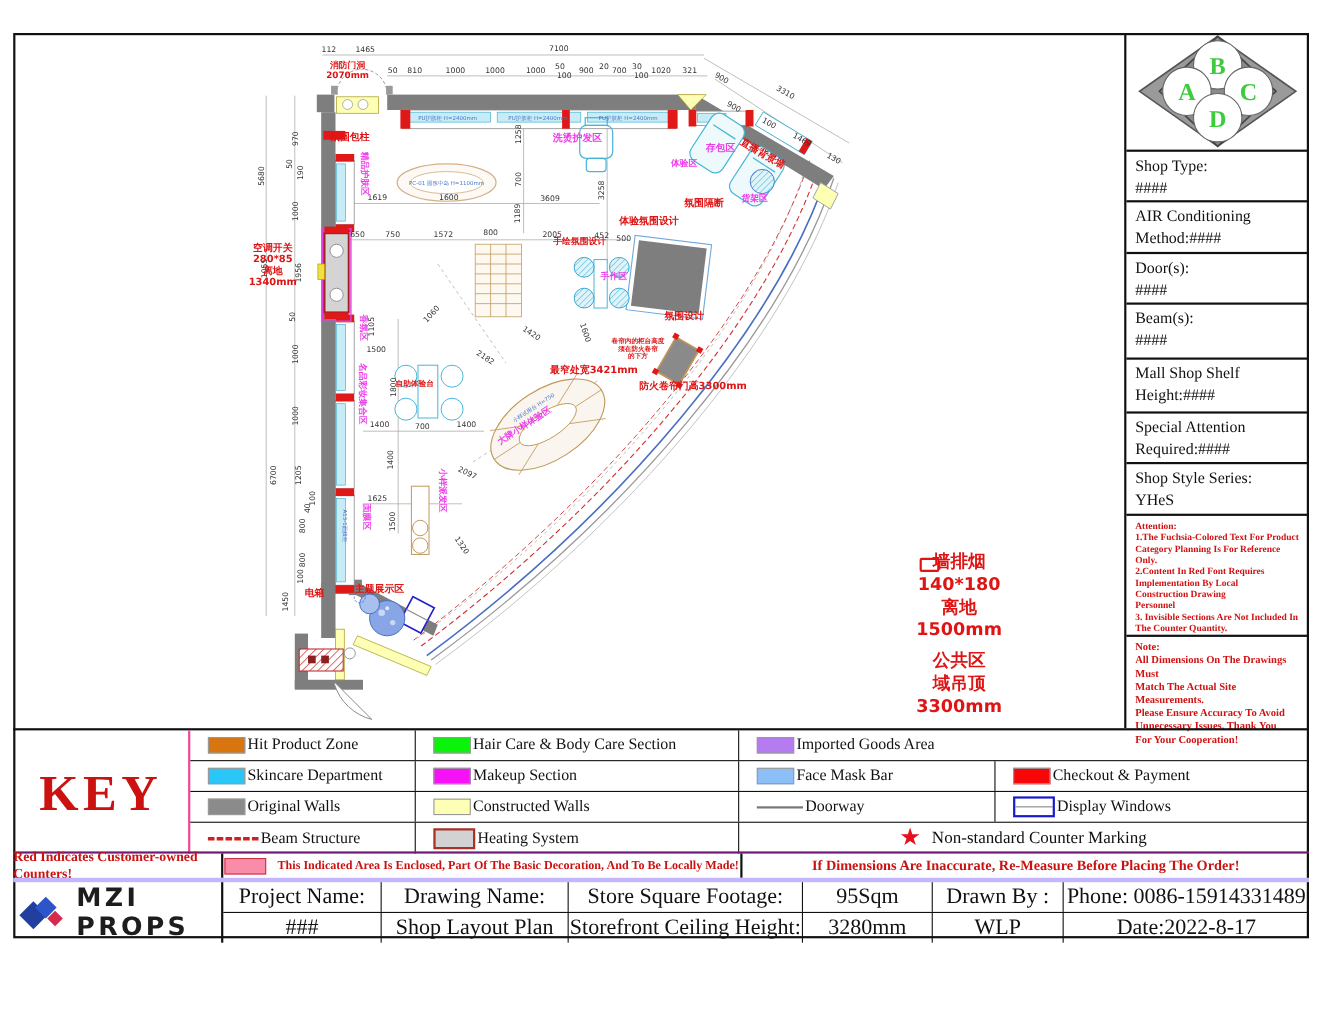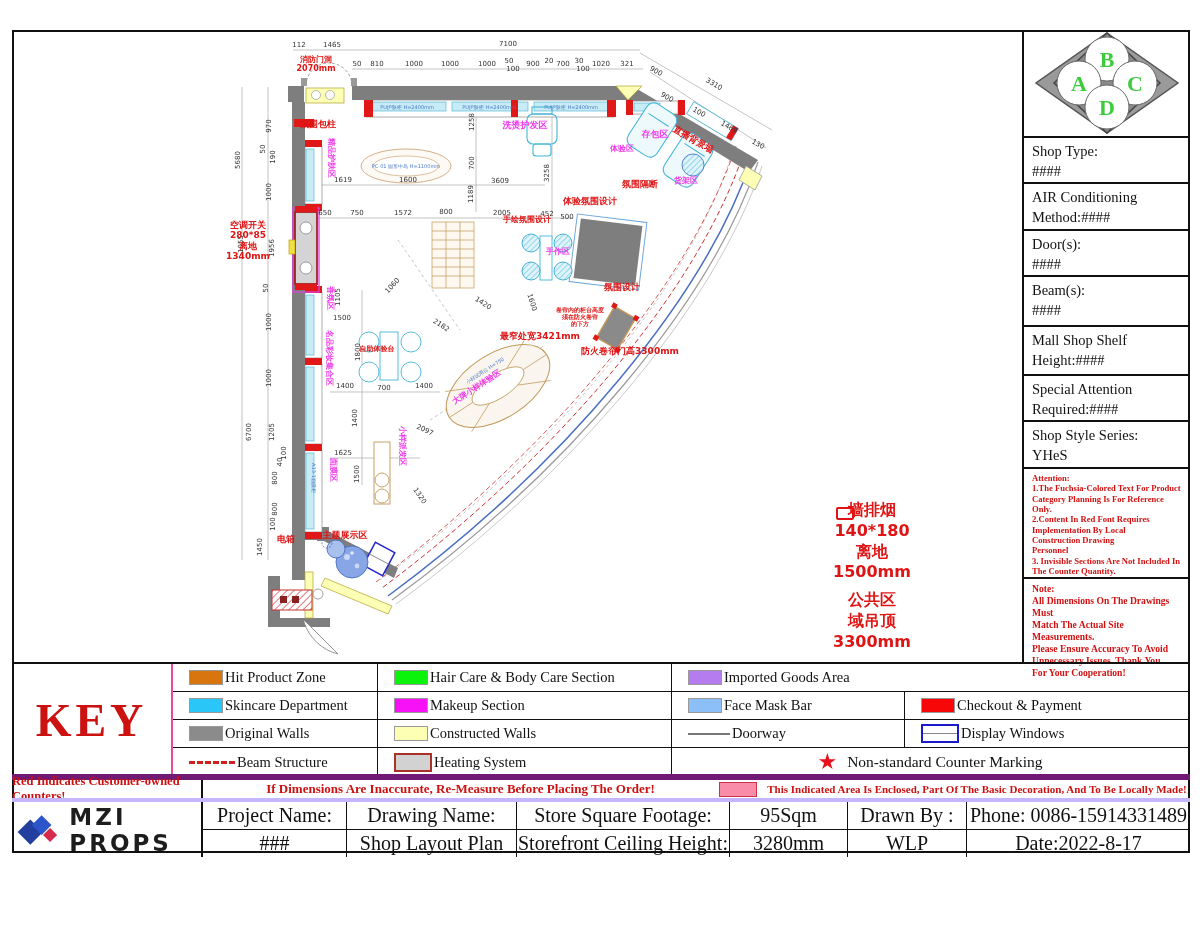--- a/index.html
+++ b/index.html
@@ -36,21 +36,21 @@
   .lg-label{font-size:14.5px;margin-left:2px;}
   .sw{width:34px;height:15px;box-sizing:border-box;flex:none;}
   .sw-line{width:42px;height:0;border-top:2px solid #777;}
   .sw-dash{width:46px;height:0;border-top:3px dashed #cc2222;}
   .sw-window{width:34px;height:15px;border:2px solid #1a1acc;background:#fff;display:flex;align-items:center;}
   .sw-window div{width:100%;height:0;border-top:1.5px solid #888;}
   .sw-heat{width:34px;height:15px;background:#d2d2d2;border:2.5px solid #a93226;}
   .star{color:#e8101c;font-size:22px;line-height:22px;margin-right:10px;font-family:"DejaVu Sans",sans-serif;}
   .star-label{font-size:15.5px;}
   
-  .notes-row{position:absolute;left:12px;top:774px;width:1178px;height:24px;box-sizing:border-box;border-top:6px solid #701a75;display:flex;}
+  .notes-row{position:absolute;left:12px;top:774px;width:1178px;height:24px;box-sizing:border-box;border-top:2px solid #701a75;display:flex;}
   .nr-cell{box-sizing:border-box;border-right:2px solid #111;display:flex;align-items:center;justify-content:center;color:#cc1111;font-weight:bold;}
   .nr1{width:191px;font-size:12.5px;}
   .nr2{width:472px;font-size:11px;}
   .nr3{flex:1;border-right:none;font-size:13px;}
   .pink-sw{width:36px;height:13px;background:#f98ca8;border:1px solid #cc3344;margin-right:10px;flex:none;}
   
   .footer{position:absolute;left:12px;top:798px;width:1178px;height:55px;box-sizing:border-box;border-top:4px solid #c4b5fd;}
   .ft-logo{position:absolute;left:0;top:0;width:191px;height:55px;border-right:2px solid #111;box-sizing:border-box;
     display:flex;align-items:center;justify-content:center;}
   .ft-grid{position:absolute;left:191px;top:0;width:987px;height:55px;}
@@ -532,25 +532,25 @@
       <div class="lg-cell wmerge">
           <span class="star">★</span>
           <span class="star-label">Non-standard Counter Marking</span>
         </div>
     </div>
   </div>
 </div>
 
 <div class="notes-row">
   <div class="nr-cell nr1">Red Indicates Customer-owned Counters!</div>
-  <div class="nr-cell nr3">If  Dimensions Are Inaccurate, Re-Measure Before Placing The Order!</div>
   <div class="nr-cell nr2">
     <span class="pink-sw"></span>
     <span>This Indicated Area Is Enclosed, Part Of The Basic Decoration, And To Be Locally Made!</span>
   </div>
+  <div class="nr-cell nr3">If  Dimensions Are Inaccurate, Re-Measure Before Placing The Order!</div>
 </div>
 
 <div class="footer">
   <div class="ft-logo">
     <svg width="64" height="46" viewBox="0 0 70 50">
       <polygon points="8,28 26,10 44,28 26,46" fill="#223fa0"></polygon>
       <polygon points="28,18 42,4 56,18 42,32" fill="#2b55c8"></polygon>
       <polygon points="44,32 54,22 64,32 54,42" fill="#d6294e"></polygon>
     </svg>
     <span class="logo-text">MZI PROPS</span>

